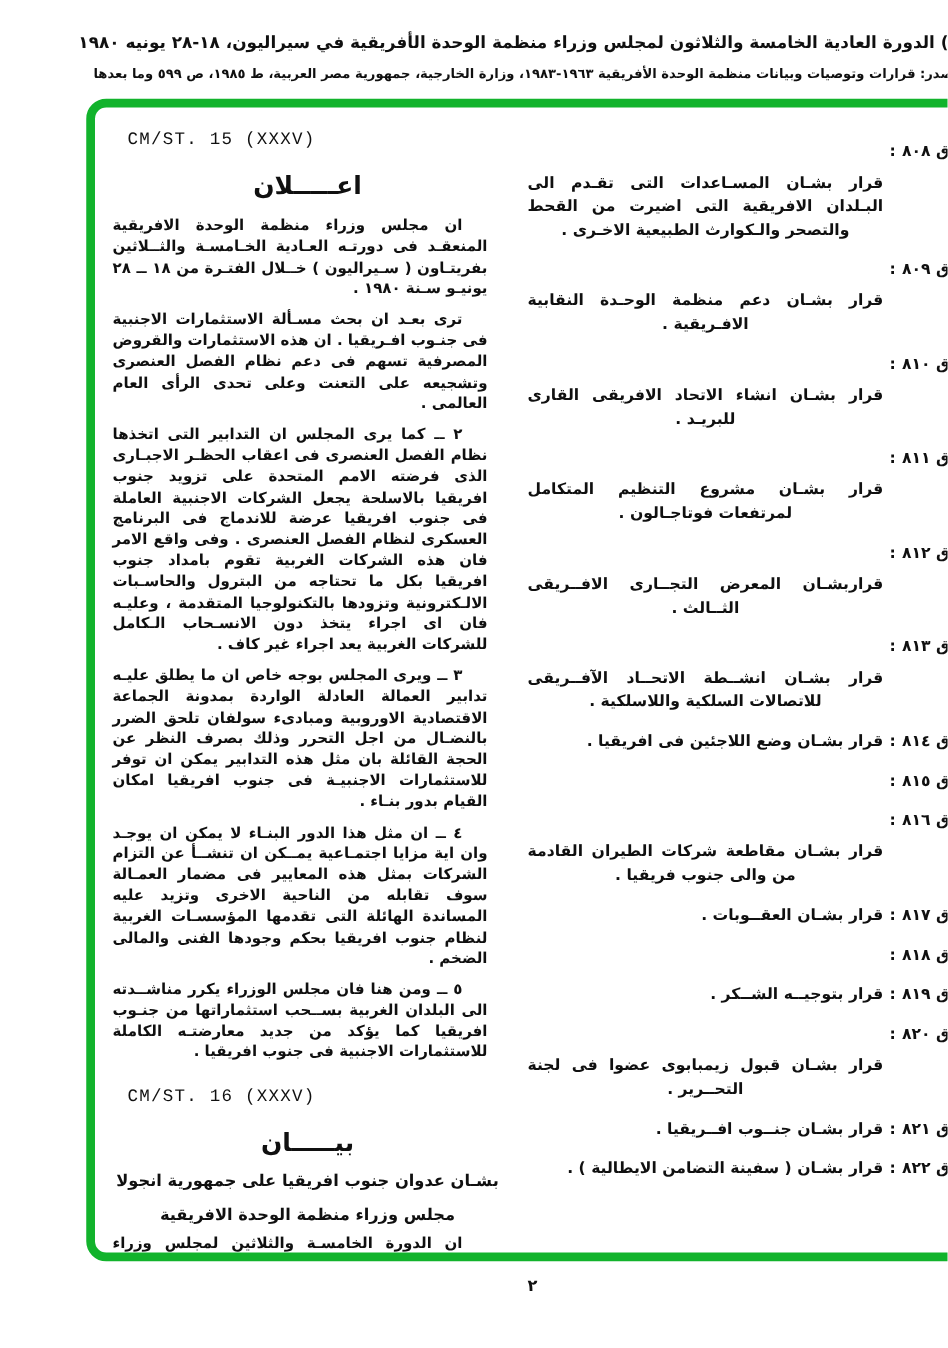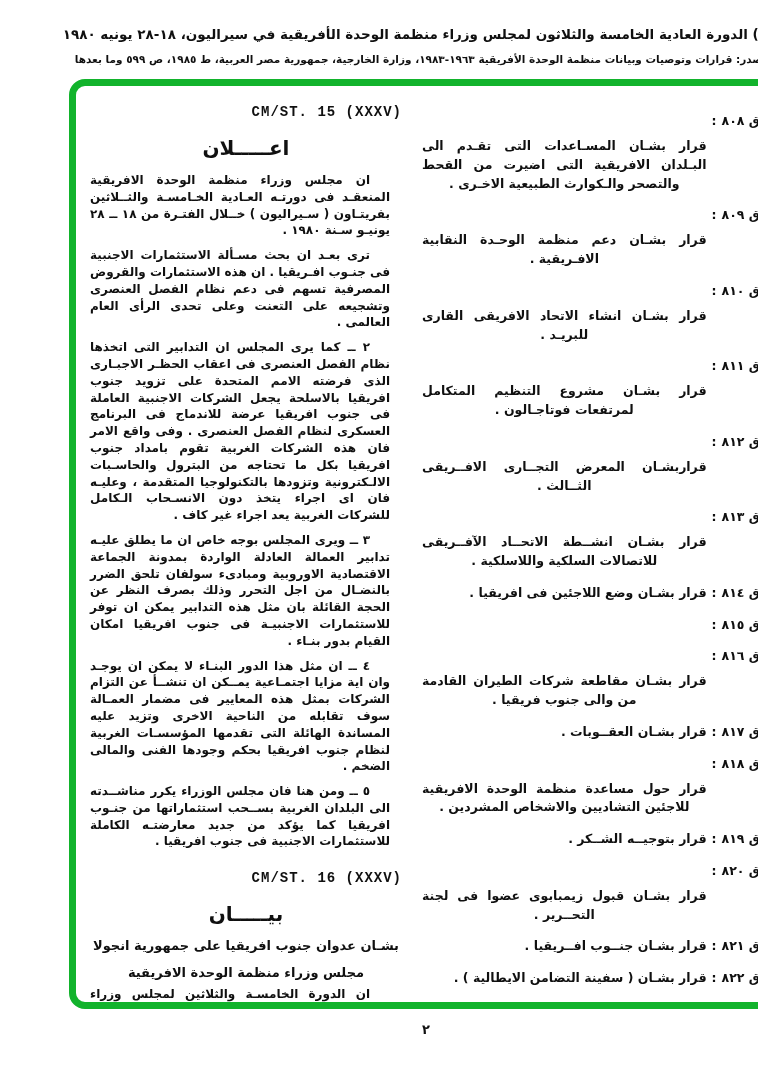--- a/index.html
+++ b/index.html
@@ -82,25 +82,25 @@
   }
   
   .col-doc {
     flex: 1;
     min-width: 0;
     direction: rtl;
   }
   .doc-ref {
     font-family: "Liberation Mono", "DejaVu Sans Mono", monospace;
     direction: ltr;
-    text-align: right;
+    text-align: left;
     font-size: 14px;
     letter-spacing: 1px;
-    margin: 2px 0 16px 0;
-    font-weight: bold;
+    margin: 2px 0 16px 12px;
+    font-weight: normal;
   }
   .doc-ref2 {
     margin-top: 20px;
   }
   .doc-title {
     text-align: center;
     font-weight: bold;
     font-size: 20px;
     margin: 0 0 12px 0;
   }
@@ -198,21 +198,20 @@
 
       <div class="res-item">
         <span class="res-num">ق ٨١٧</span>
         <span class="res-colon">:</span>
         <div class="res-text">قرار بشـان العقــوبات .</div>
       </div>
 
       <div class="res-item center-last">
         <span class="res-num">ق ٨١٨</span>
         <span class="res-colon">:</span>
-        <div class="res-text">قرار حول مساعدة منظمة الوحدة الافريقية للاجئين التشاديين والاشخاص المشردين .</div>
       </div>
 
       <div class="res-item">
         <span class="res-num">ق ٨١٩</span>
         <span class="res-colon">:</span>
         <div class="res-text">قرار بتوجيــه الشــكر .</div>
       </div>
 
       <div class="res-item center-last">
         <span class="res-num">ق ٨٢٠</span>

